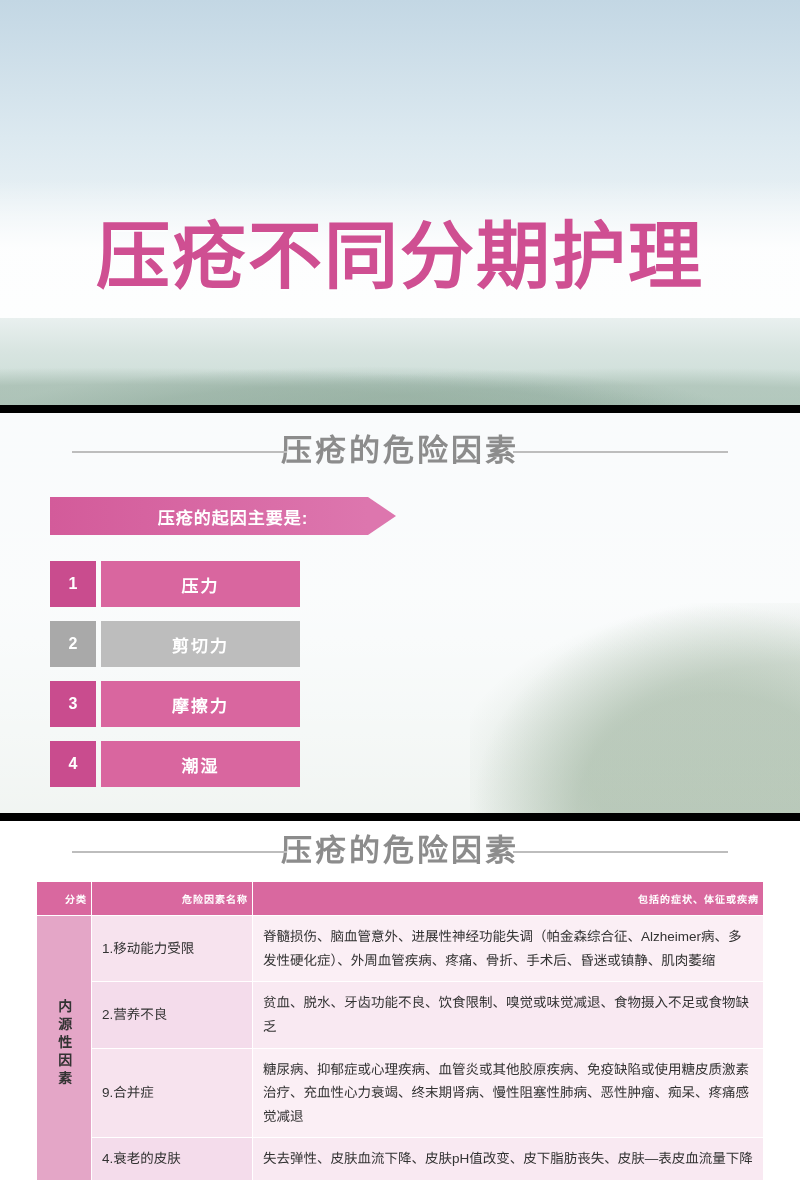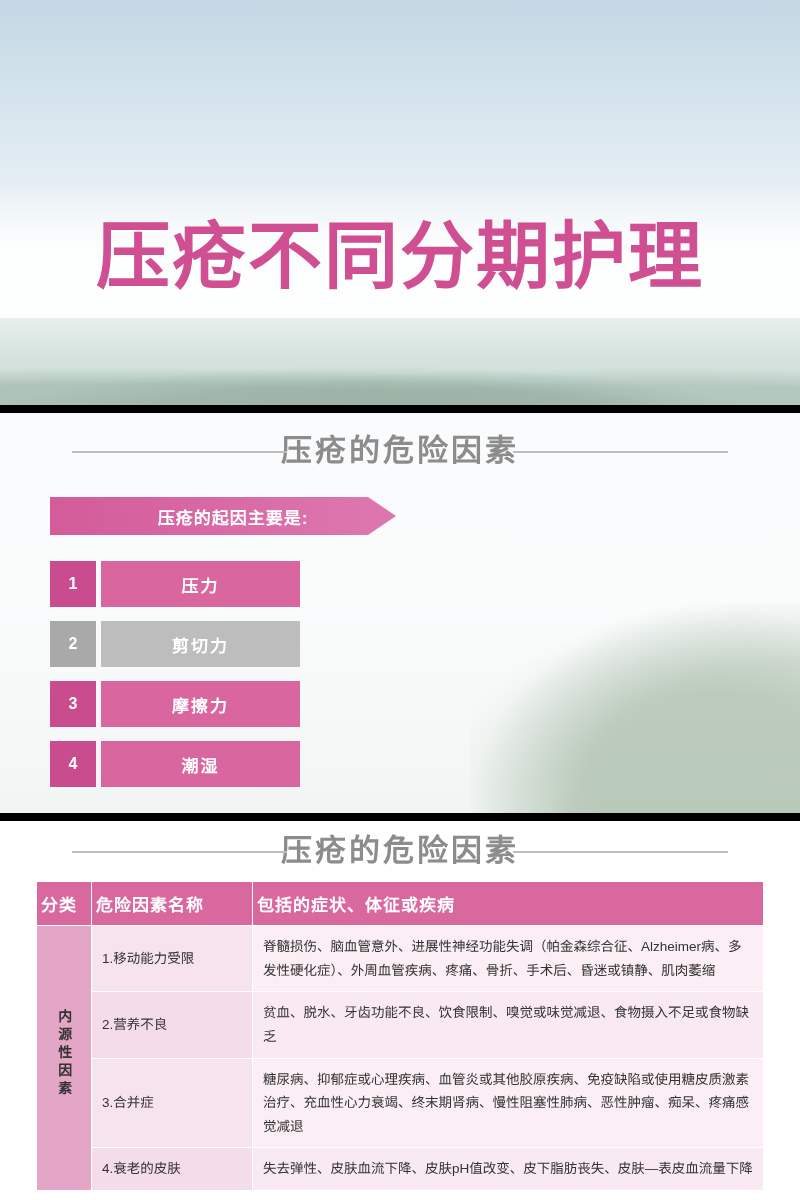--- a/index.html
+++ b/index.html
@@ -211,26 +211,26 @@
     left: 36px;
     top: 60px;
     width: 728px;
     border-collapse: collapse;
     font-size: 13px;
     color: #333333;
   }
   table.risk th {
     background: #d9689f;
     color: #ffffff;
-    font-size: 17px;
+    font-size: 10px;
     font-weight: bold;
     letter-spacing: 1px;
     padding: 9px 4px;
     border: 1px solid #ffffff;
-    text-align: left;
+    text-align: right;
   }
   table.risk td {
     border: 1px solid #ffffff;
     padding: 9px 10px;
     vertical-align: middle;
     line-height: 1.75;
   }
   td.cat {
     width: 34px;
     background: #e4a6c7;
@@ -329,21 +329,21 @@
         <tr>
           <td class="cat" rowspan="4"><span>内源性因素</span></td>
           <td class="name">1.移动能力受限</td>
           <td class="desc">脊髓损伤、脑血管意外、进展性神经功能失调（帕金森综合征、Alzheimer病、多发性硬化症）、外周血管疾病、疼痛、骨折、手术后、昏迷或镇静、肌肉萎缩</td>
         </tr>
         <tr class="alt">
           <td class="name">2.营养不良</td>
           <td class="desc">贫血、脱水、牙齿功能不良、饮食限制、嗅觉或味觉减退、食物摄入不足或食物缺乏</td>
         </tr>
         <tr>
-          <td class="name">3.合并症</td>
+          <td class="name">9.合并症</td>
           <td class="desc">糖尿病、抑郁症或心理疾病、血管炎或其他胶原疾病、免疫缺陷或使用糖皮质激素治疗、充血性心力衰竭、终末期肾病、慢性阻塞性肺病、恶性肿瘤、痴呆、疼痛感觉减退</td>
         </tr>
         <tr class="alt">
           <td class="name">4.衰老的皮肤</td>
           <td class="desc">失去弹性、皮肤血流下降、皮肤pH值改变、皮下脂肪丧失、皮肤—表皮血流量下降</td>
         </tr>
       </tbody>
     </table>
   </section>
 

